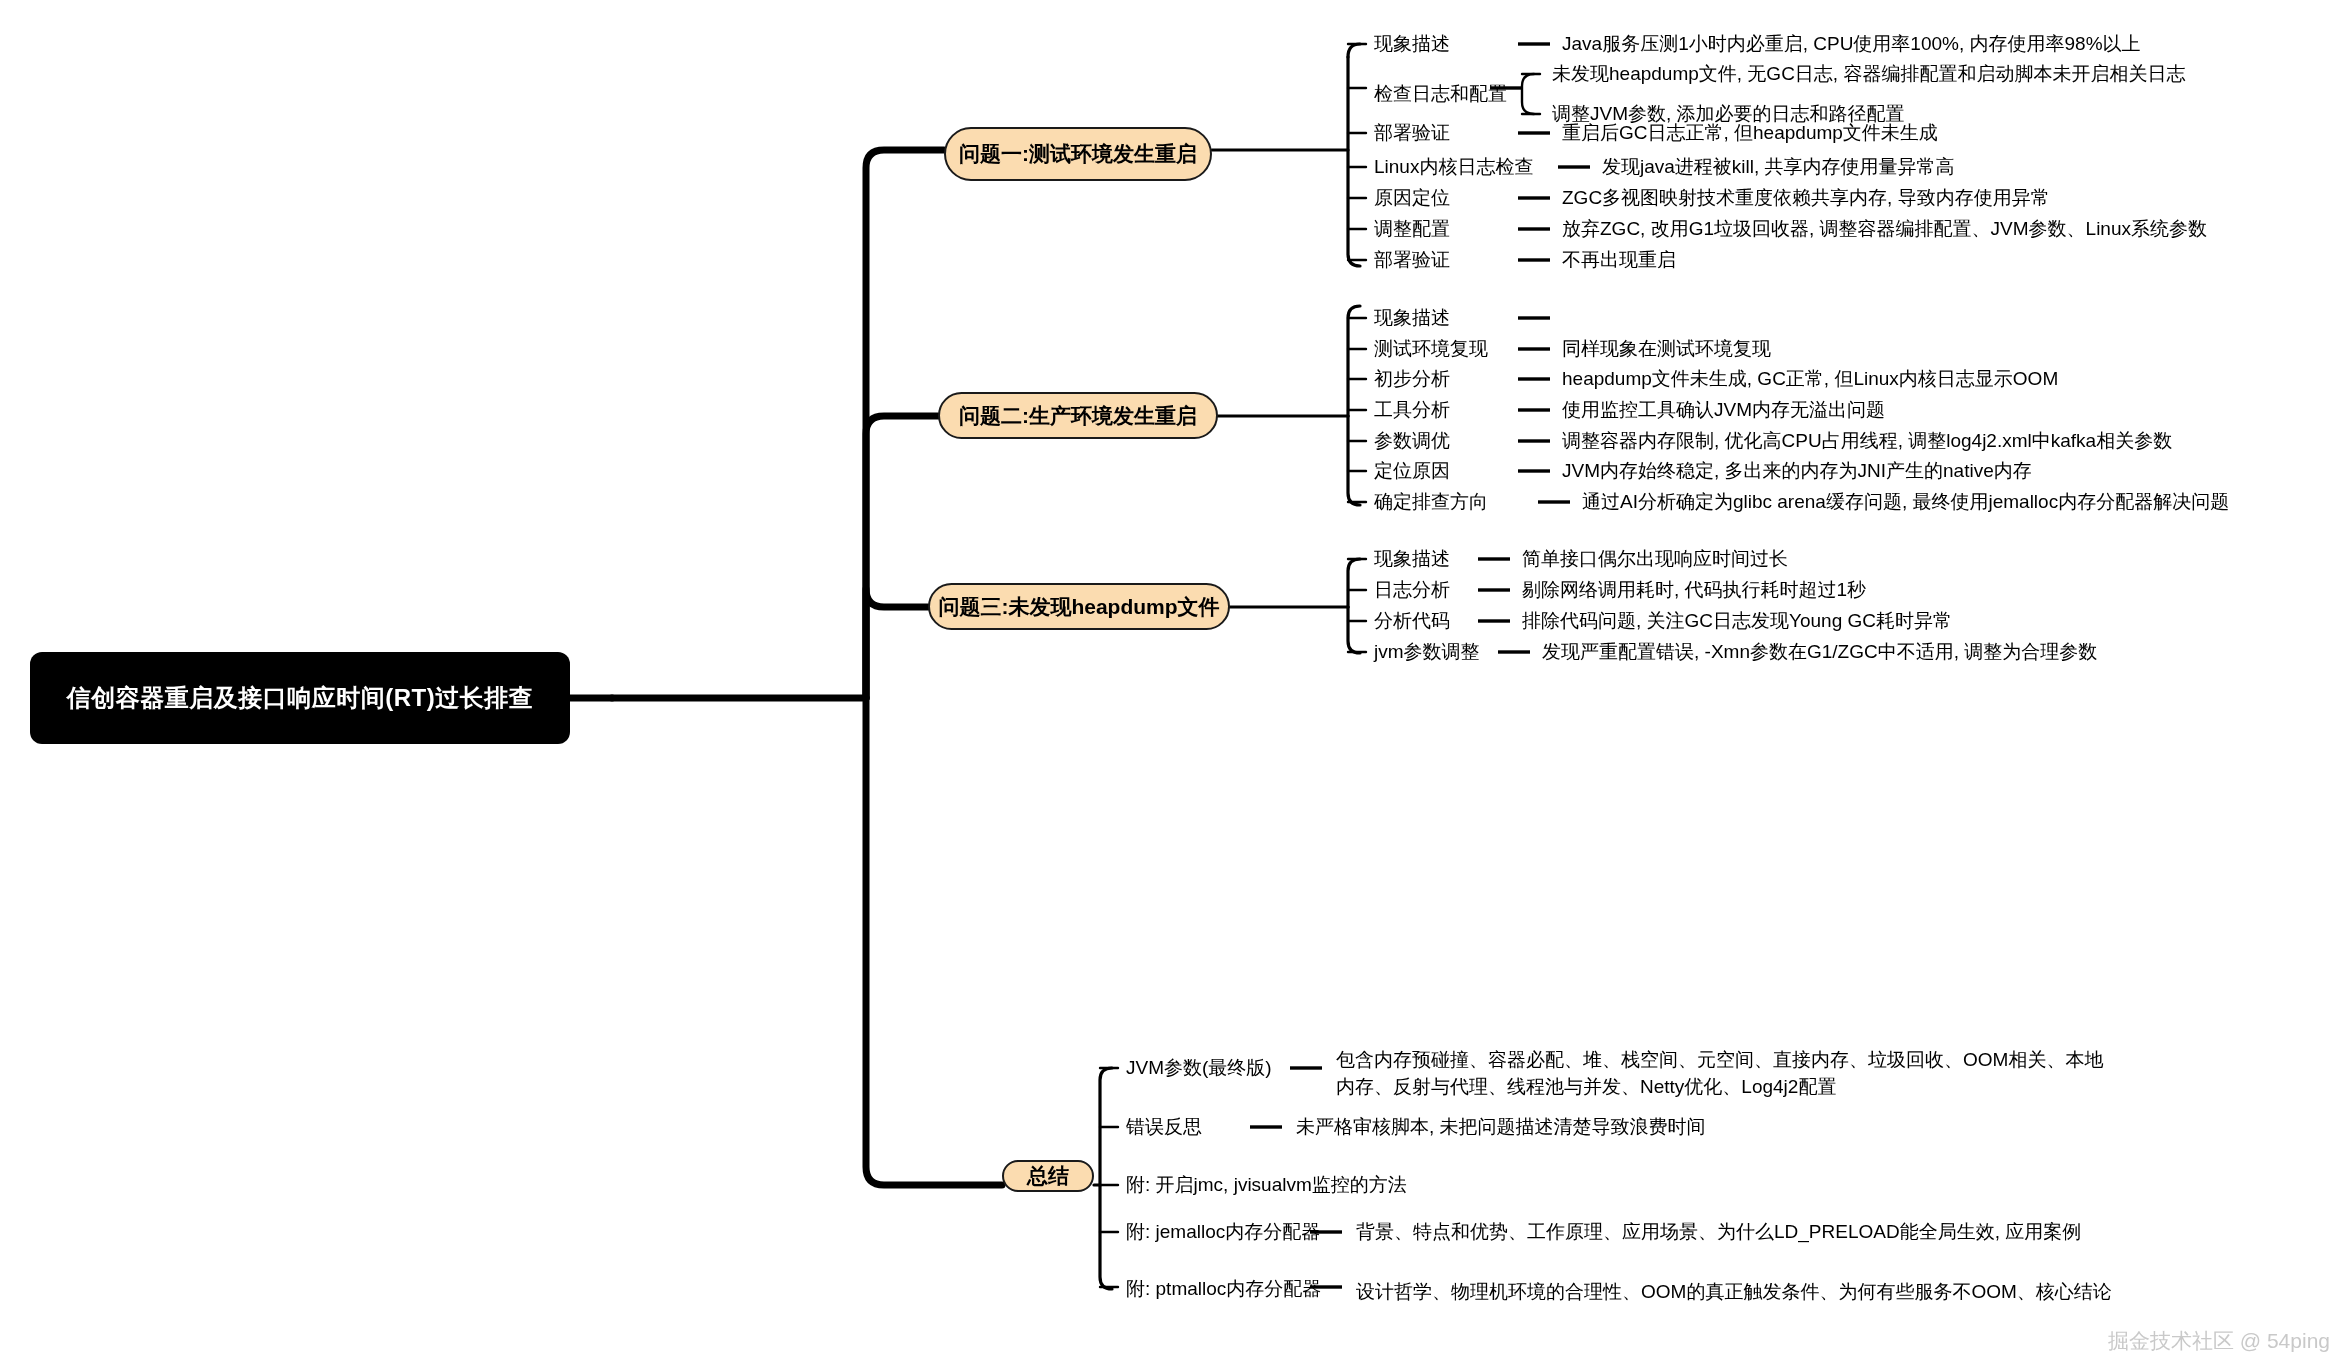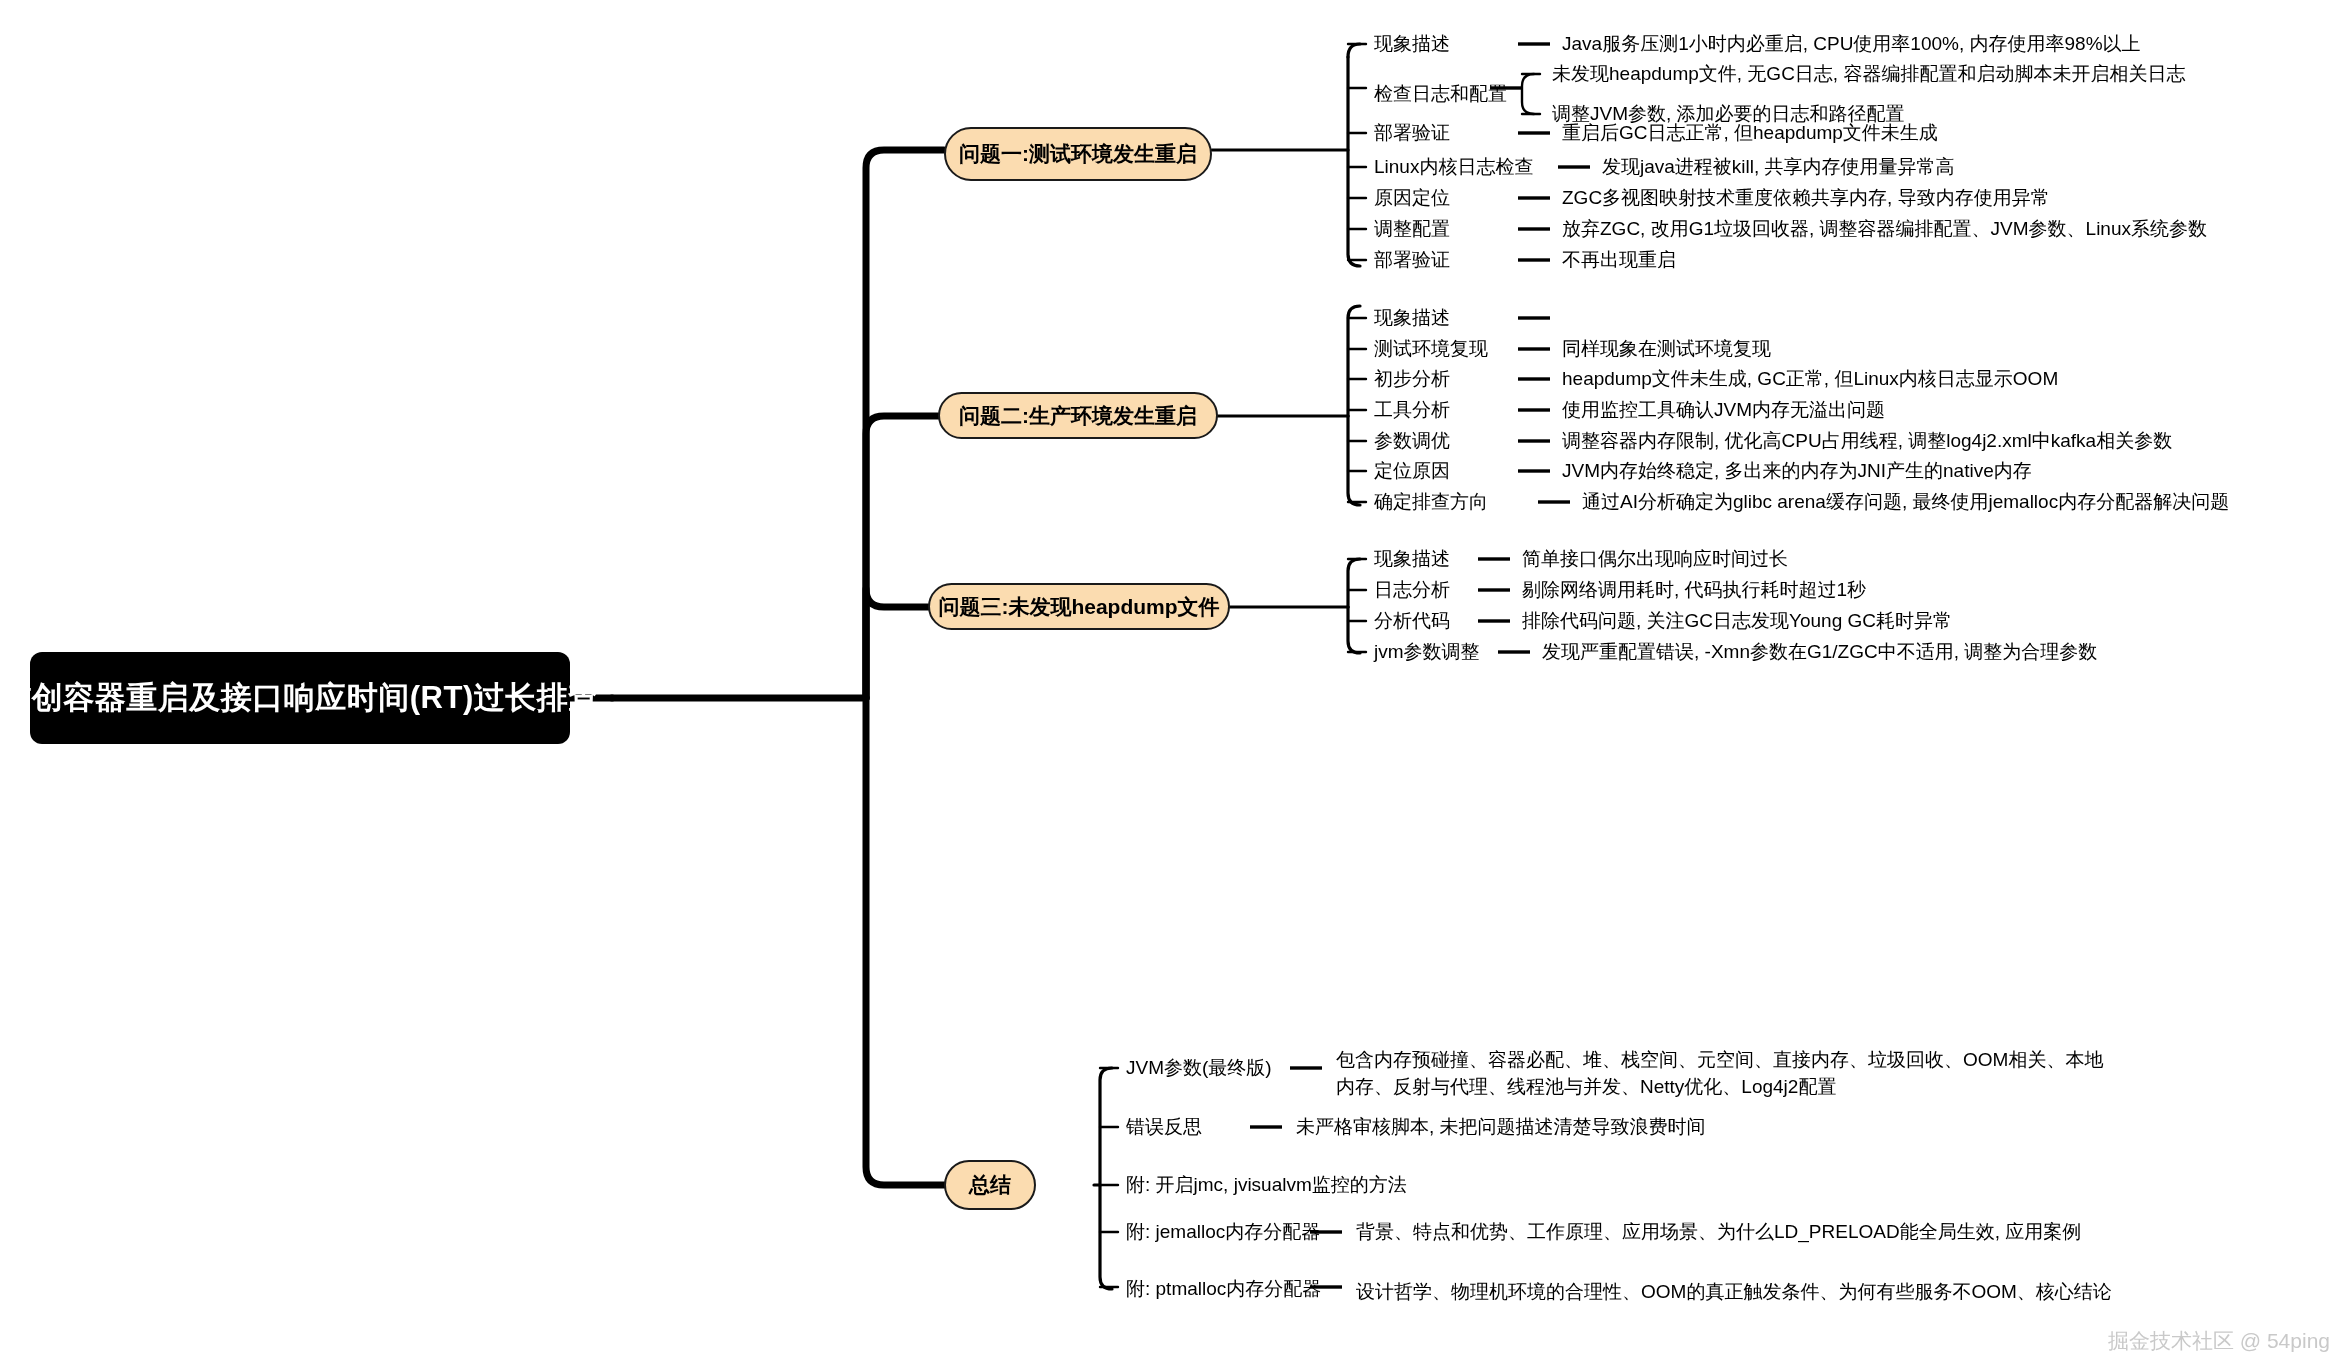--- a/index.html
+++ b/index.html
@@ -32,42 +32,42 @@
   #root-node {
     position: absolute;
     left: 30px; top: 652px;
     width: 540px; height: 92px;
     background: #000000;
     border-radius: 12px;
     display: flex; align-items: center; justify-content: center;
   }
   #root-node .root-title {
     color: #ffffff;
-    font-size: 31px;
+    font-size: 24px;
     font-weight: 700;
     letter-spacing: 0.5px;
     white-space: nowrap;
   }
 
   
   .pill {
     position: absolute;
     background: #fbdcb0;
     border: 2.2px solid #1a1a1a;
     border-radius: 999px;
     display: flex; align-items: center; justify-content: center;
     font-size: 21px;
     font-weight: 700;
     white-space: nowrap;
     padding: 0 14px;
   }
   .pill.b1 { left: 944px; top: 127px; width: 268px; height: 54px; }
   .pill.b2 { left: 938px; top: 392px; width: 280px; height: 47px; }
   .pill.b3 { left: 928px; top: 583px; width: 302px; height: 47px; }
-  .pill.b4 { left: 944px; top: 1160px; width: 92px;  height: 50px; }
+  .pill.b4 { left: 1002px; top: 1160px; width: 92px;  height: 32px; }
 
   
   .key {
     position: absolute;
     font-size: 19px;
     white-space: nowrap;
     text-align: right;
     transform: translateY(-50%);
   }
   .val {

